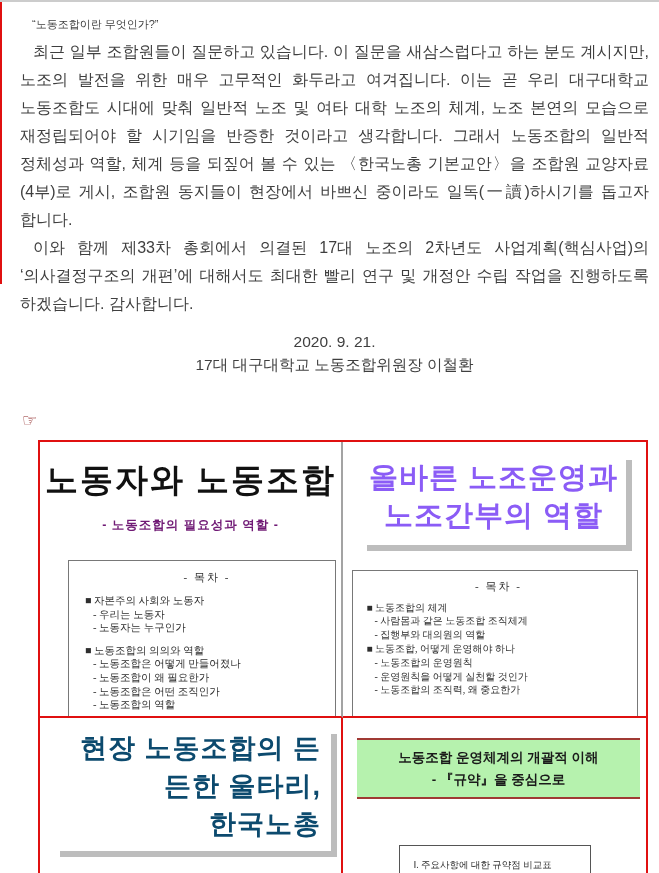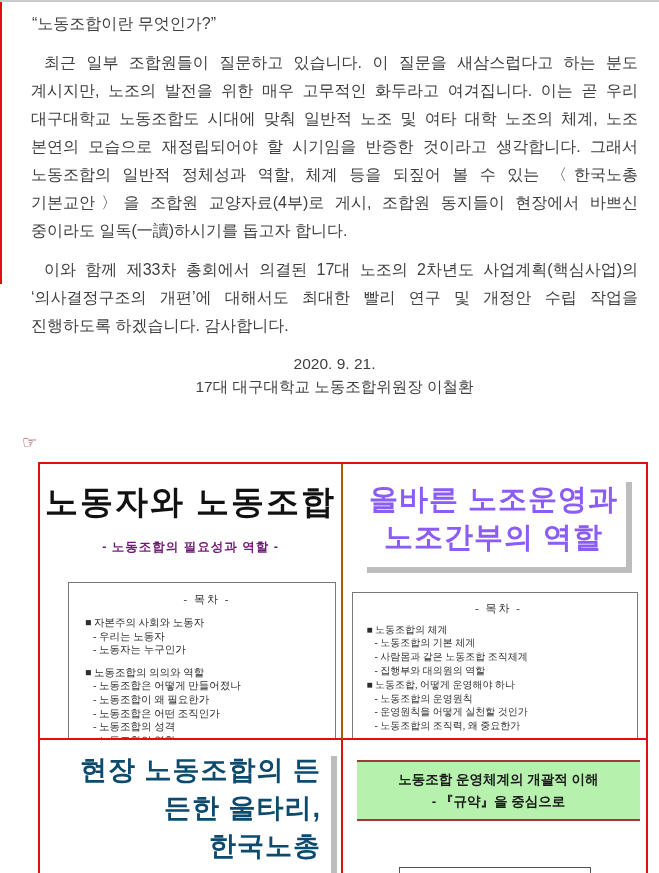--- a/index.html
+++ b/index.html
@@ -9,35 +9,35 @@
     overflow:hidden;
     background:#fff;
     font-family:"Liberation Sans",sans-serif;
     color:#3f3f3f;
     border-top:2px solid #cccccc;
     box-sizing:border-box;
   }
   .left-edge{position:absolute;left:0;top:0;width:2px;height:282px;background:#e01010;}
   
   .intro{padding:8px 10px 0 20px;}
-  .intro-heading{font-size:16px;line-height:28px;padding-left:12px;margin:0;}
-  .para{font-size:16px;line-height:28px;text-align:justify;text-indent:13px;margin:11px;word-break:keep-all;}
+  .intro-heading{font-size:11px;line-height:28px;padding-left:12px;margin:0;}
+  .para{font-size:16px;line-height:28px;text-align:justify;text-indent:13px;margin:0;word-break:keep-all;}
   .center-line{font-size:15.5px;line-height:23px;text-align:center;margin:0;}
   .date-line{margin-top:12px;}
   
   .attach-heading{margin:34px 0 9px 22px;color:#8a1f1f;font-weight:bold;font-size:15px;display:flex;align-items:center;}
   .attach-heading .hand{font-size:17px;margin-right:8px;font-weight:normal;}
   
   .grid{
     margin-left:38px;width:610px;height:553px;
     display:grid;grid-template-columns:1fr 1fr;grid-template-rows:276px 1fr;
     border:2px solid #e01010;box-sizing:border-box;
   }
   .cell{box-sizing:border-box;overflow:hidden;background:#fff;}
-  .cell-tl{border-right:2px solid #a16207;border-bottom:2px solid #e01010;}
+  .cell-tl{border-right:2px solid #a3a3a3;border-bottom:2px solid #e01010;}
   .cell-tr{border-bottom:2px solid #e01010;}
   .cell-bl{border-right:2px solid #e01010;}
   
   .doc1-title{margin-top:16px;text-align:center;font-size:33px;font-weight:bold;color:#111;letter-spacing:2px;}
   .doc1-sub{margin-top:14px;text-align:center;font-size:12.5px;font-weight:bold;color:#701a75;letter-spacing:1px;}
   .shadow-box{background:#fff;box-shadow:6px 6px 0 0 #bdbdbd;}
   .doc2-title{margin:12px 20px 0 18px;padding:4px 2px 10px;text-align:center;
     font-size:29px;font-weight:bold;color:#8b5cf6;line-height:1.32;white-space:pre-line;letter-spacing:1px;}
   .doc3-title{margin:10px 10px 0 14px;padding:2px 10px 8px;text-align:right;
     font-size:27px;font-weight:bold;color:#0c4a6e;line-height:1.4;white-space:pre-line;letter-spacing:1px;}
@@ -84,34 +84,32 @@
       <div class="toc-box toc1">
         <div class="toc-title">- 목차 -</div>
         <div>
             <div class="toc-item section">■ 자본주의 사회와 노동자</div>
             <div class="toc-item sub">- 우리는 노동자</div>
             <div class="toc-item sub">- 노동자는 누구인가</div>
             <div class="toc-item section gap">■ 노동조합의 의의와 역할</div>
             <div class="toc-item sub">- 노동조합은 어떻게 만들어졌나</div>
             <div class="toc-item sub">- 노동조합이 왜 필요한가</div>
             <div class="toc-item sub">- 노동조합은 어떤 조직인가</div>
-            <div class="toc-item sub">- 노동조합의 성격</div>
             <div class="toc-item sub">- 노동조합의 역할</div>
           </div>
       </div>
     </div>
 
     <div class="cell cell-tr">
       <div class="doc2-title shadow-box">올바른 노조운영과
 노조간부의 역할</div>
       <div class="toc-box toc2">
         <div class="toc-title">- 목차 -</div>
         <div>
             <div class="toc-item section">■ 노동조합의 체계</div>
-            <div class="toc-item sub">- 노동조합의 기본 체계</div>
             <div class="toc-item sub">- 사람몸과 같은 노동조합 조직체계</div>
             <div class="toc-item sub">- 집행부와 대의원의 역할</div>
             <div class="toc-item section">■ 노동조합, 어떻게 운영해야 하나</div>
             <div class="toc-item sub">- 노동조합의 운영원칙</div>
             <div class="toc-item sub">- 운영원칙을 어떻게 실천할 것인가</div>
             <div class="toc-item sub">- 노동조합의 조직력, 왜 중요한가</div>
           </div>
       </div>
     </div>
 

